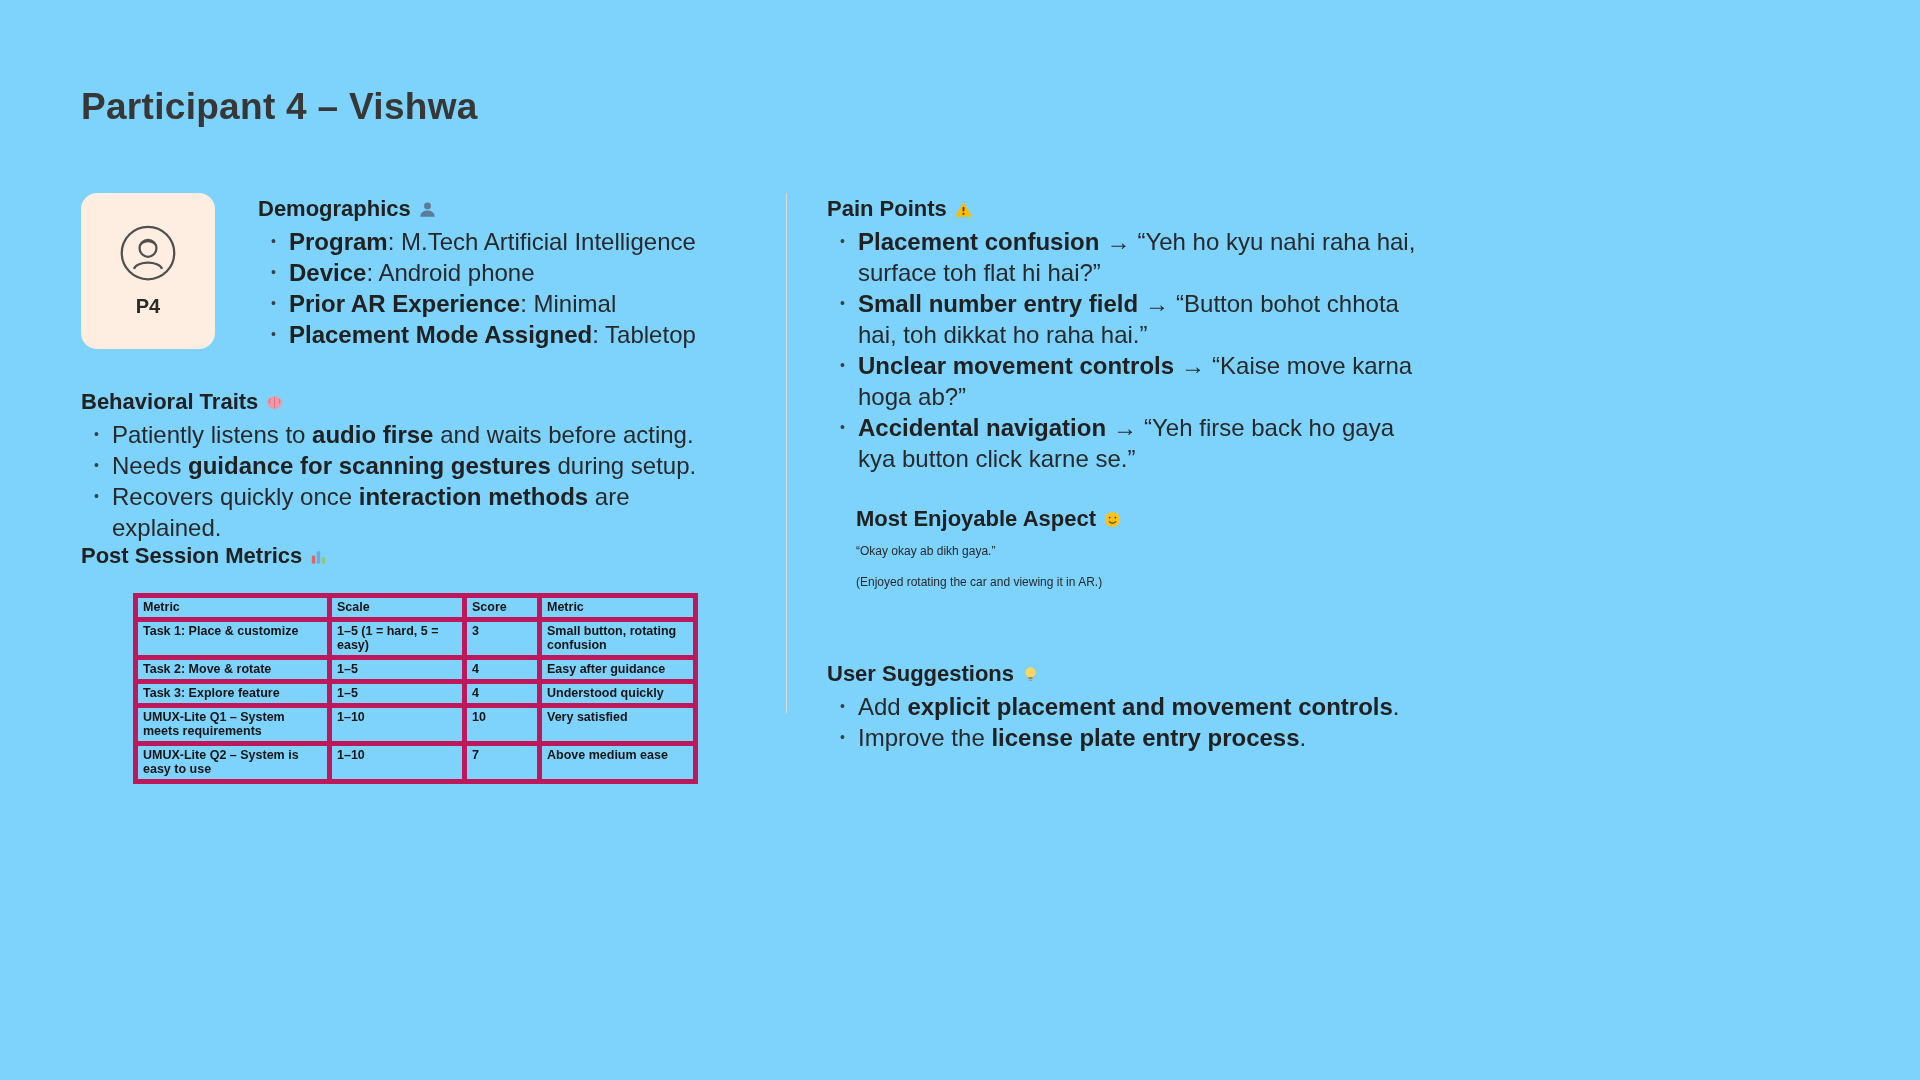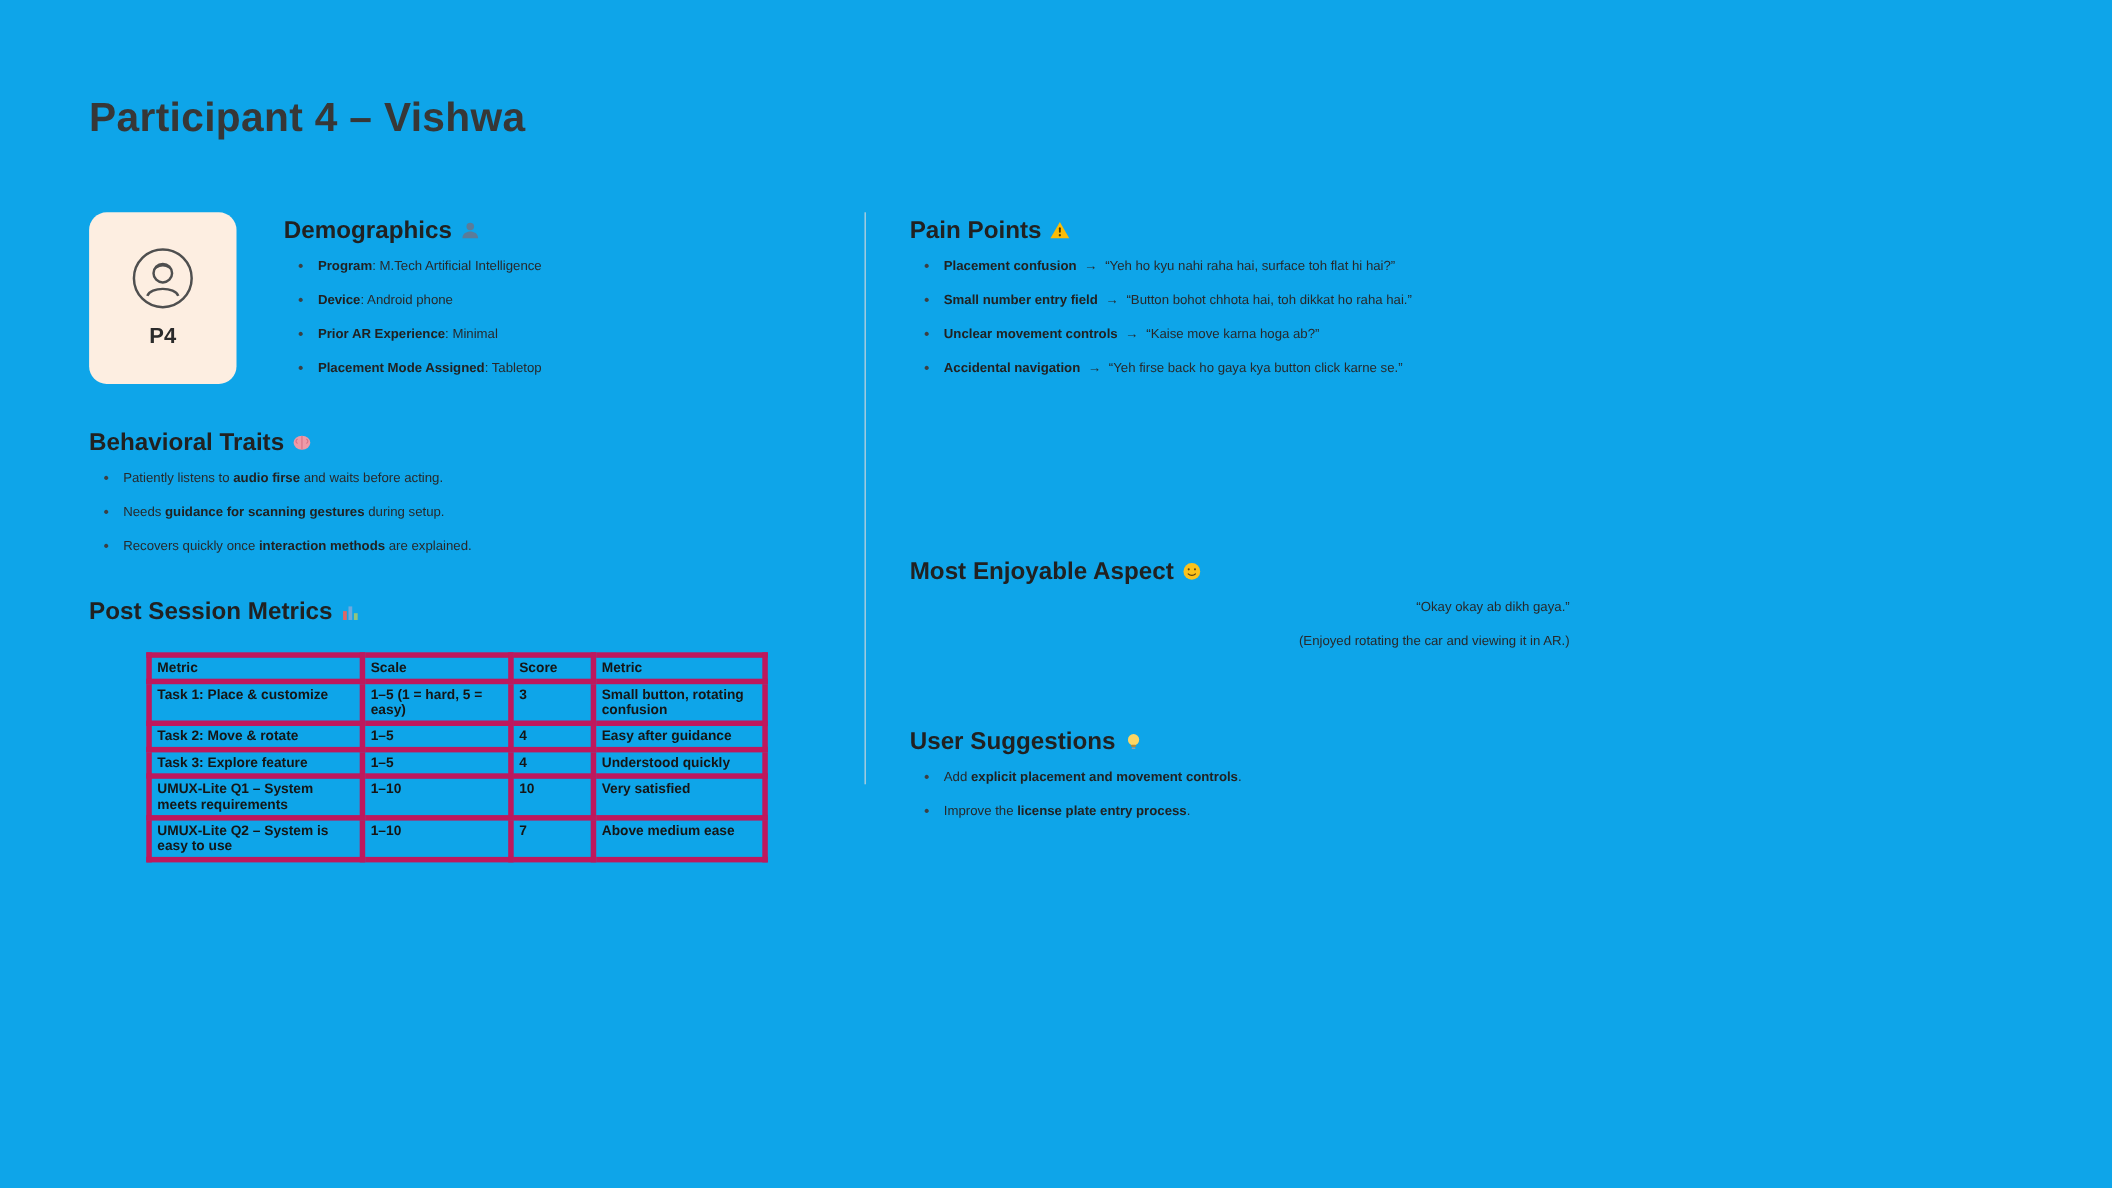--- a/index.html
+++ b/index.html
@@ -1,46 +1,46 @@
 <!DOCTYPE html>
 <html><head>
 <meta charset="utf-8">
 <style>
   * { margin:0; padding:0; box-sizing:border-box; }
   html,body { background:#ffffff; }
   body { font-family:"Liberation Sans", sans-serif; color:#212121; }
-  .page { position:relative; width:1920px; height:1080px; background:#0ea5e9; overflow:hidden; }
+  .page { position:relative; width:1920px; height:1080px; background:#7dd3fc; overflow:hidden; }
 
   .title { position:absolute; left:81px; top:86px; font-size:37px; font-weight:800; color:#373737; letter-spacing:.3px; }
 
   
   .avatar-card { position:absolute; left:81px; top:193px; width:134px; height:156px;
                  background:#fdeee1; border-radius:16px; display:flex; flex-direction:column; align-items:center; }
   .avatar-circle { margin-top:30px; width:60px; height:60px; display:block; }
   .pid { margin-top:12px; font-size:20px; font-weight:700; color:#2b2b2b; }
 
   
   .sec { position:absolute; }
   .heading { font-size:22px; font-weight:700; color:#212121; line-height:26px; margin-bottom:4px; display:flex; align-items:center; }
   .heading .h-icon { display:inline-flex; width:19px; height:19px; margin-left:7px; }
   .h-icon svg { width:100%; height:100%; }
 
   .bullets { list-style:none; }
-  .bullets li { display:flex; font-size:12px; line-height:31px; color:#27292b; }
+  .bullets li { display:flex; font-size:24px; line-height:31px; color:#27292b; }
   .bullets { padding-left:13px; }
   .bullets li::before { content:"•"; flex:none; width:18px; font-size:14px; color:#3c4043; line-height:31px; }
   .bullets b { font-weight:700; color:#212121; }
   .txt { display:block; }
   .arrow { margin:0 7px; color:#27292b; }
 
   .sec-demographics { left:258px; top:196px; width:440px; }
   .sec-behavioral   { left:81px;  top:389px; width:650px; }
   .sec-metrics      { left:81px;  top:543px; width:660px; }
   .sec-pain         { left:827px; top:196px; width:600px; }
-  .sec-enjoyable    { left:827px; top:506px; width:600px;text-align:right; }
+  .sec-enjoyable    { left:856px; top:506px; width:600px; }
   .sec-suggestions  { left:827px; top:661px; width:600px; }
 
   .body-line { font-size:12px; line-height:31px; color:#27292b; }
   .sec-enjoyable .body-lines { margin-top:4px; }
 
   
   .metrics-table { border-collapse:collapse; margin:24px 0 0 52px; width:560px;
                    font-size:12.5px; font-weight:700; color:#151515; table-layout:fixed; }
   .metrics-table th, .metrics-table td { border:5px solid #be185d; padding:2px 5px 3px 5px;
                    text-align:left; vertical-align:top; line-height:14px; word-wrap:break-word; }

